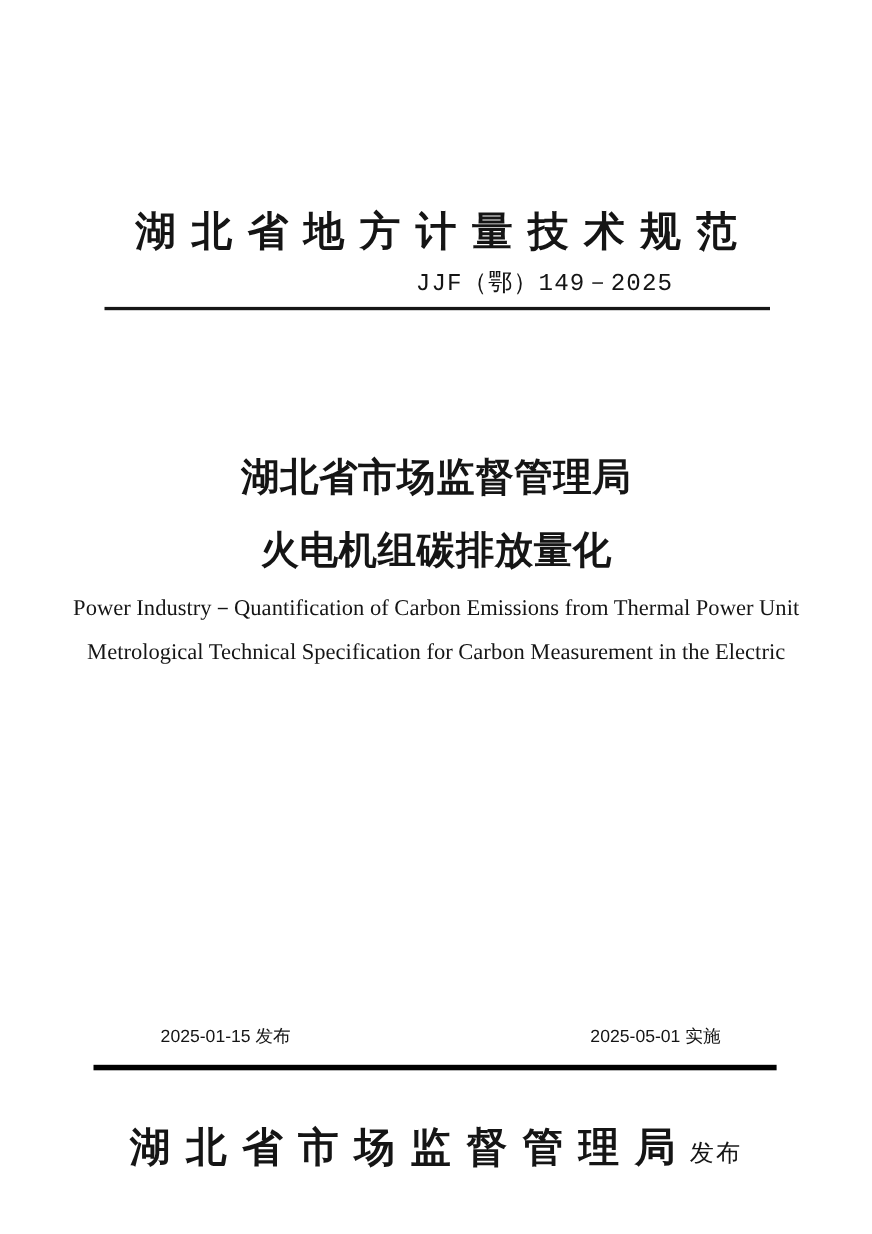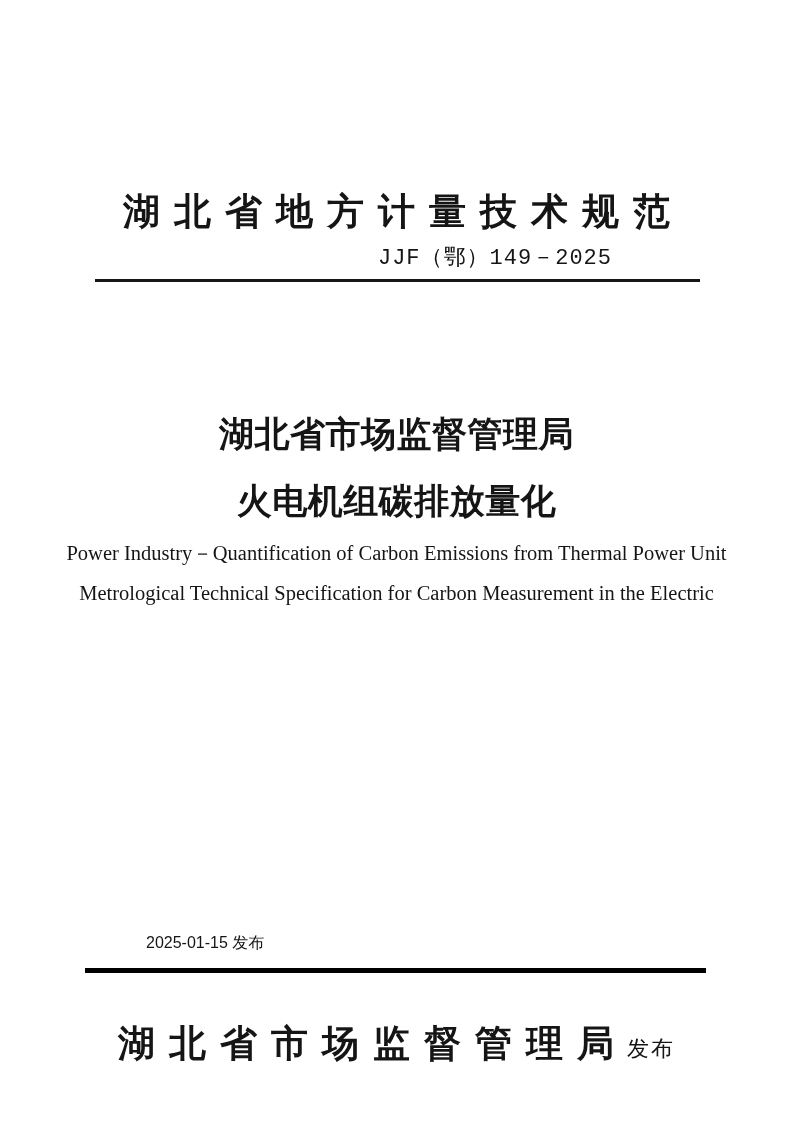--- a/index.html
+++ b/index.html
@@ -148,20 +148,21 @@
 
   <div class="cn-title-line line2">火电机组碳排放量化</div>
 
   <div class="en-title">
     <div>Power Industry－Quantification of Carbon Emissions from Thermal Power Unit</div>
     <div>Metrological Technical Specification for Carbon Measurement in the Electric</div>
   </div>
 
   <div class="dates-row">
     <span>2025-01-15 发布</span>
+    <span>2025-05-01 实施</span>
   </div>
 
   <div class="rule rule-bottom"></div>
 
   <div class="footer">
     <span class="publisher">湖北省市场监督管理局</span>
     <span class="publish-label">发布</span>
   </div>
 
 </div>

